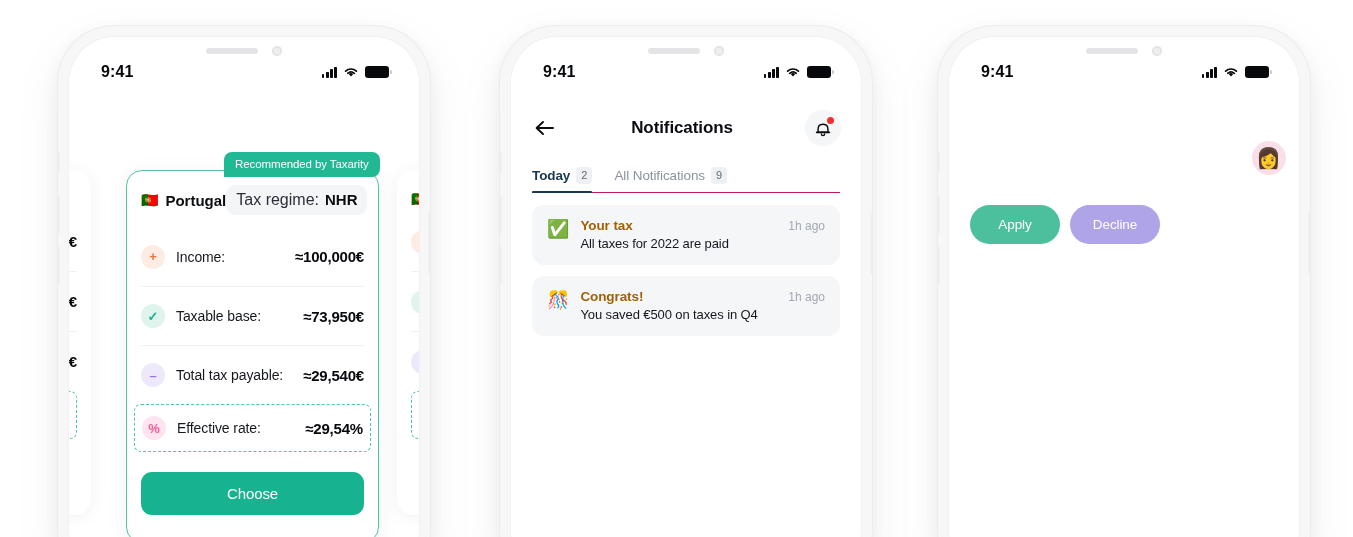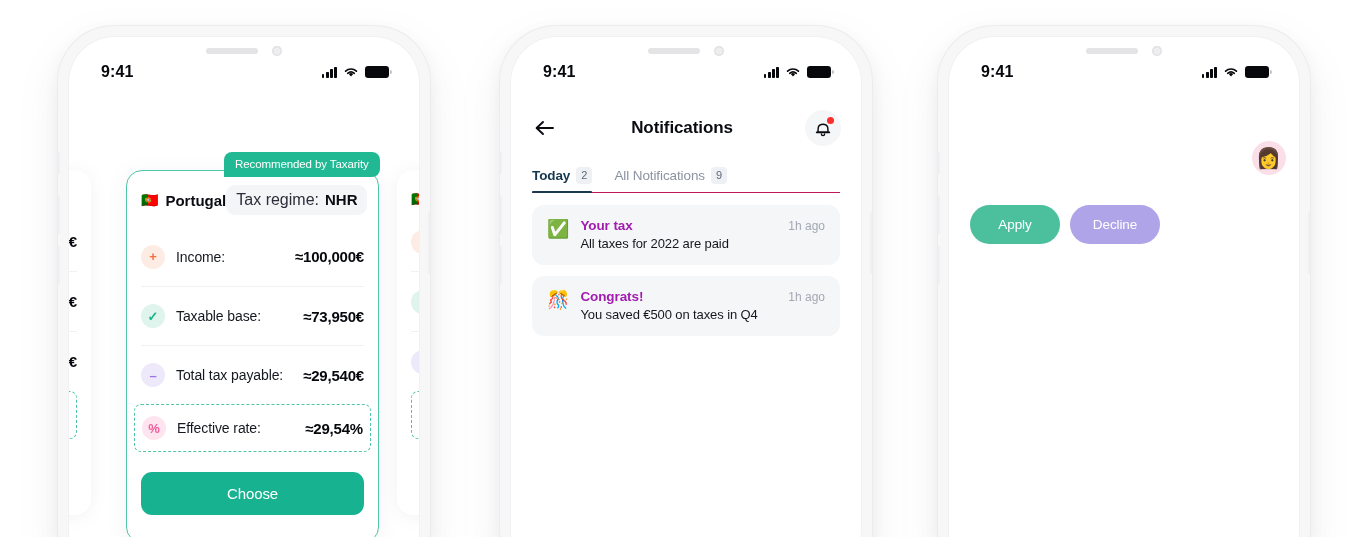--- a/index.html
+++ b/index.html
@@ -375,21 +375,21 @@
     gap: 11px;
   }
   .notif-emoji { font-size: 18px; line-height: 1.25; flex: 0 0 auto; }
   .notif-body { flex: 1; min-width: 0; }
   .notif-top {
     display: flex;
     align-items: baseline;
     justify-content: space-between;
     gap: 8px;
   }
-  .notif-title { font-size: 13.5px; font-weight: bold; color: #a21caf; letter-spacing: -0.1px; }
+  .notif-title { font-size: 13.5px; font-weight: bold; color: #a16207; letter-spacing: -0.1px; }
   .notif-time { font-size: 12px; color: #a2a8b3; flex: 0 0 auto; }
   .notif-text { font-size: 13px; color: #14171e; margin-top: 3px; letter-spacing: -0.1px; }
 
   
   #phone3 { left: 938px; top: 26px; }
 
   .assist-area {
     position: absolute;
     left: 0; right: 0; top: 124px;
   }

